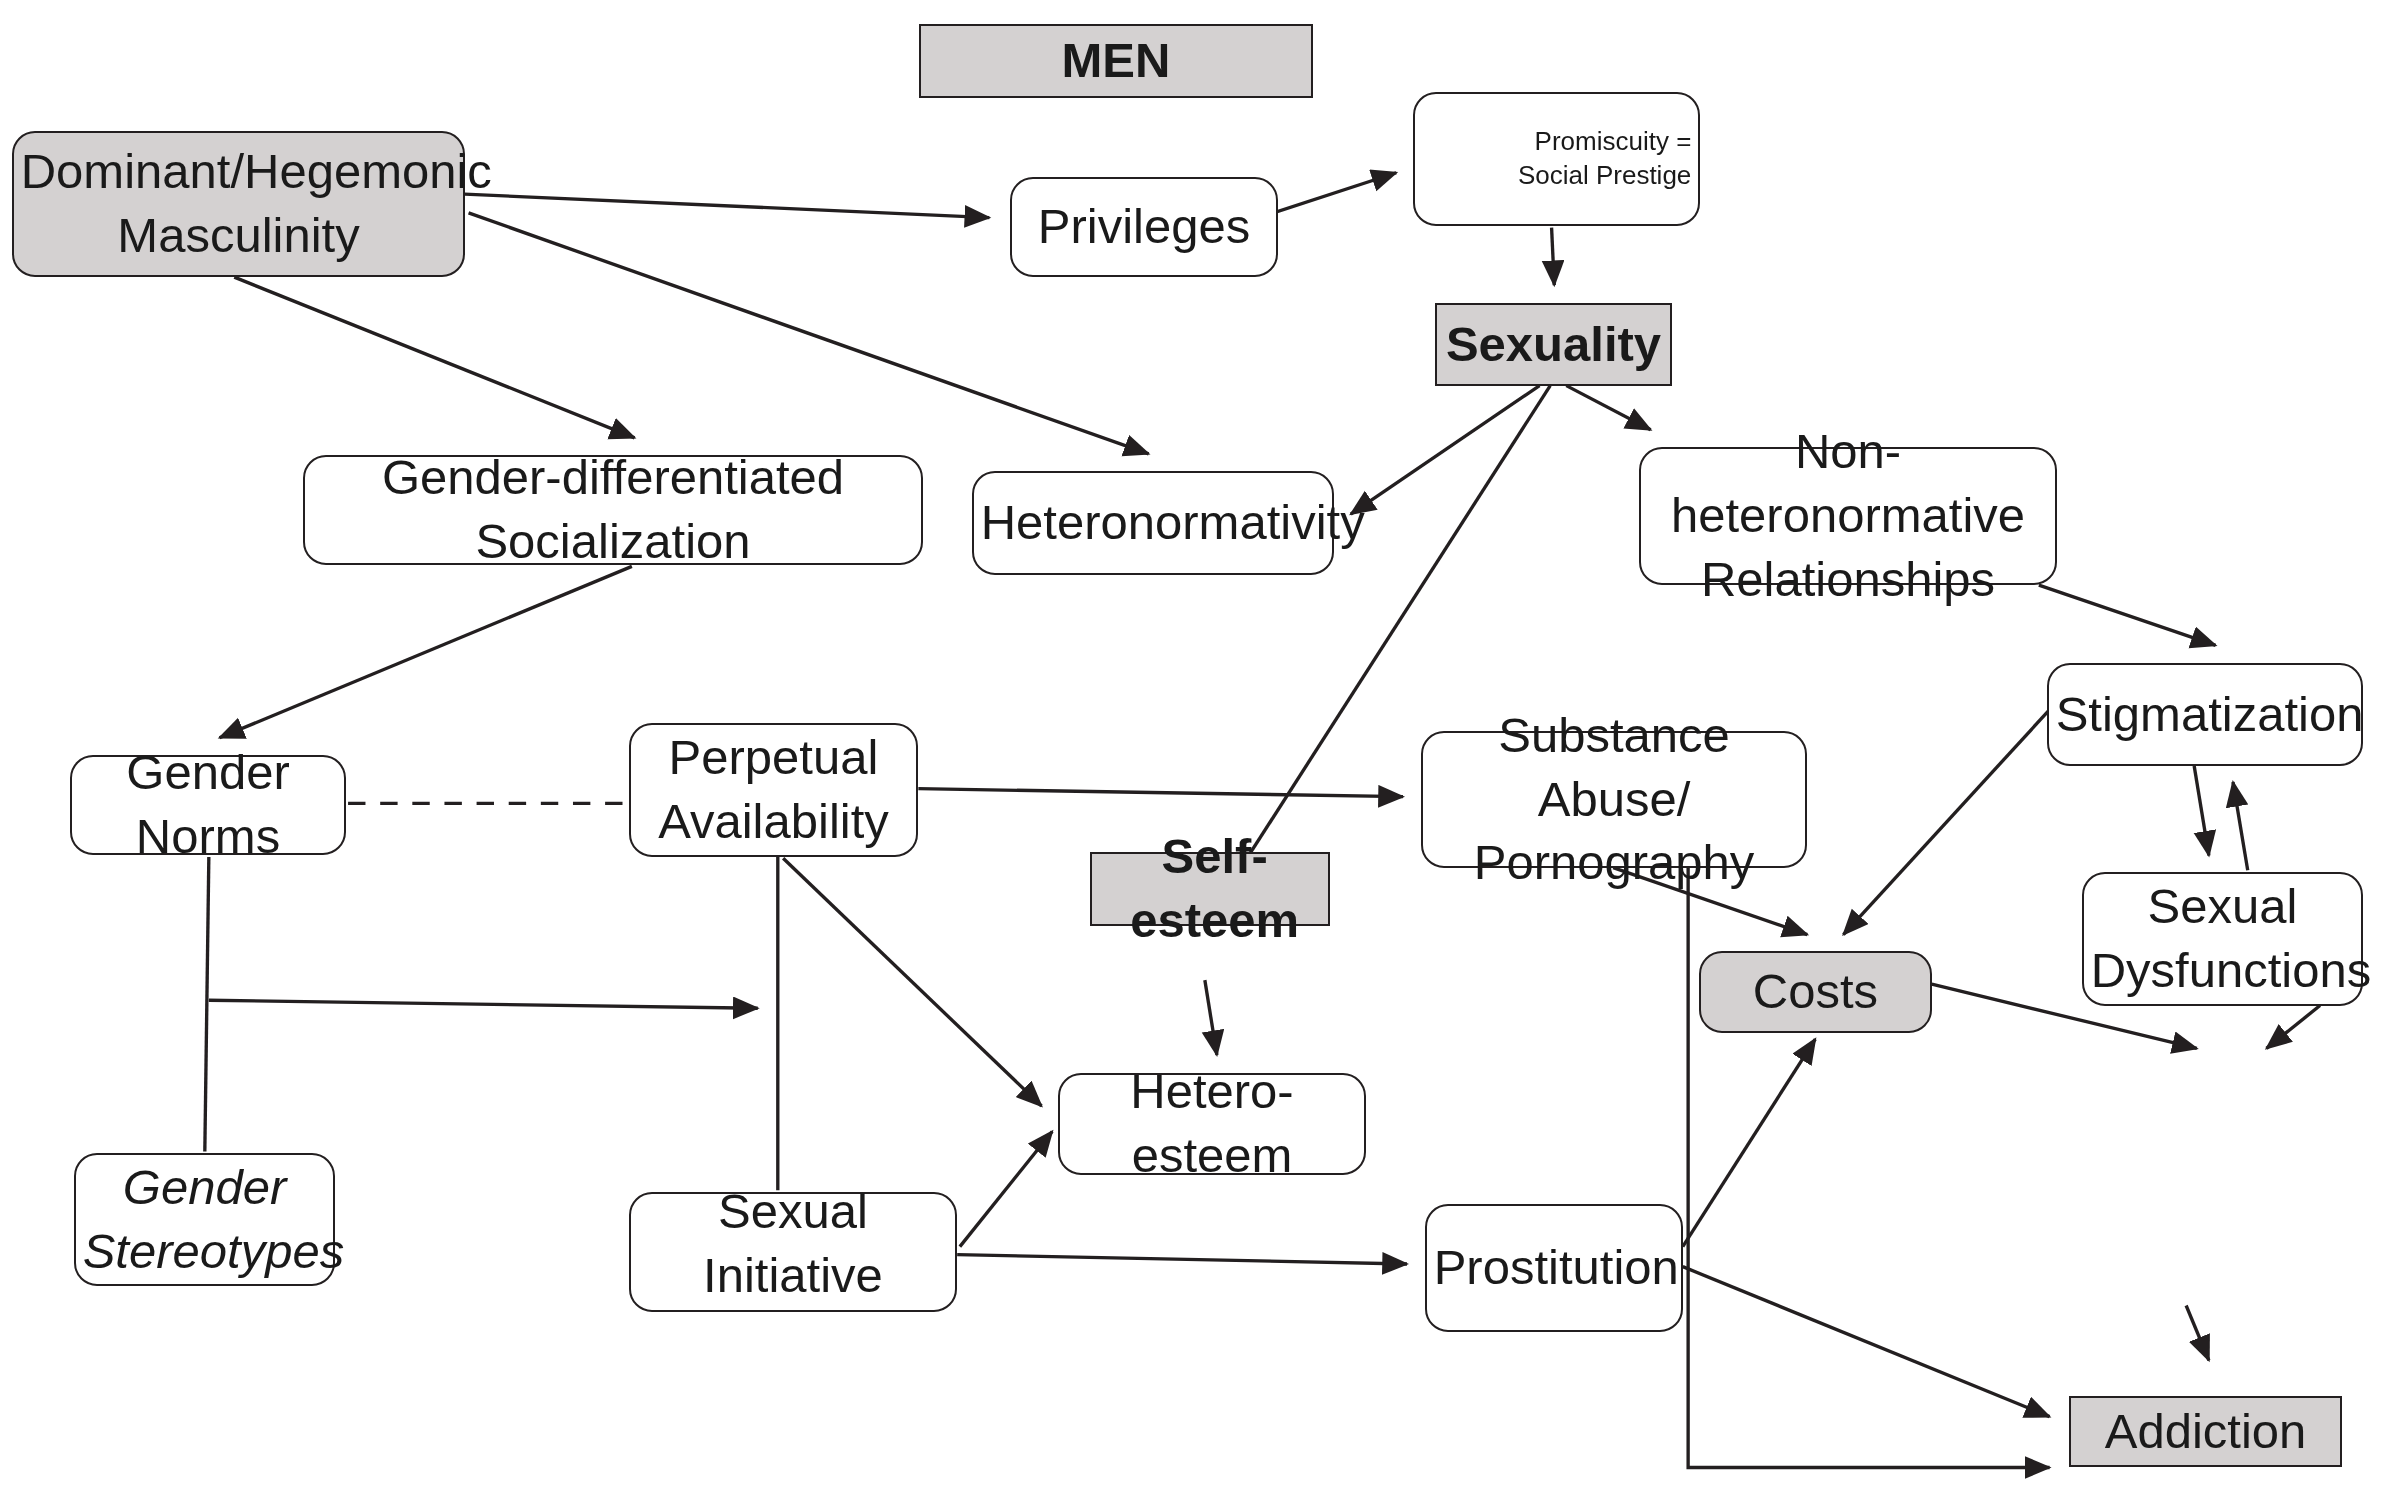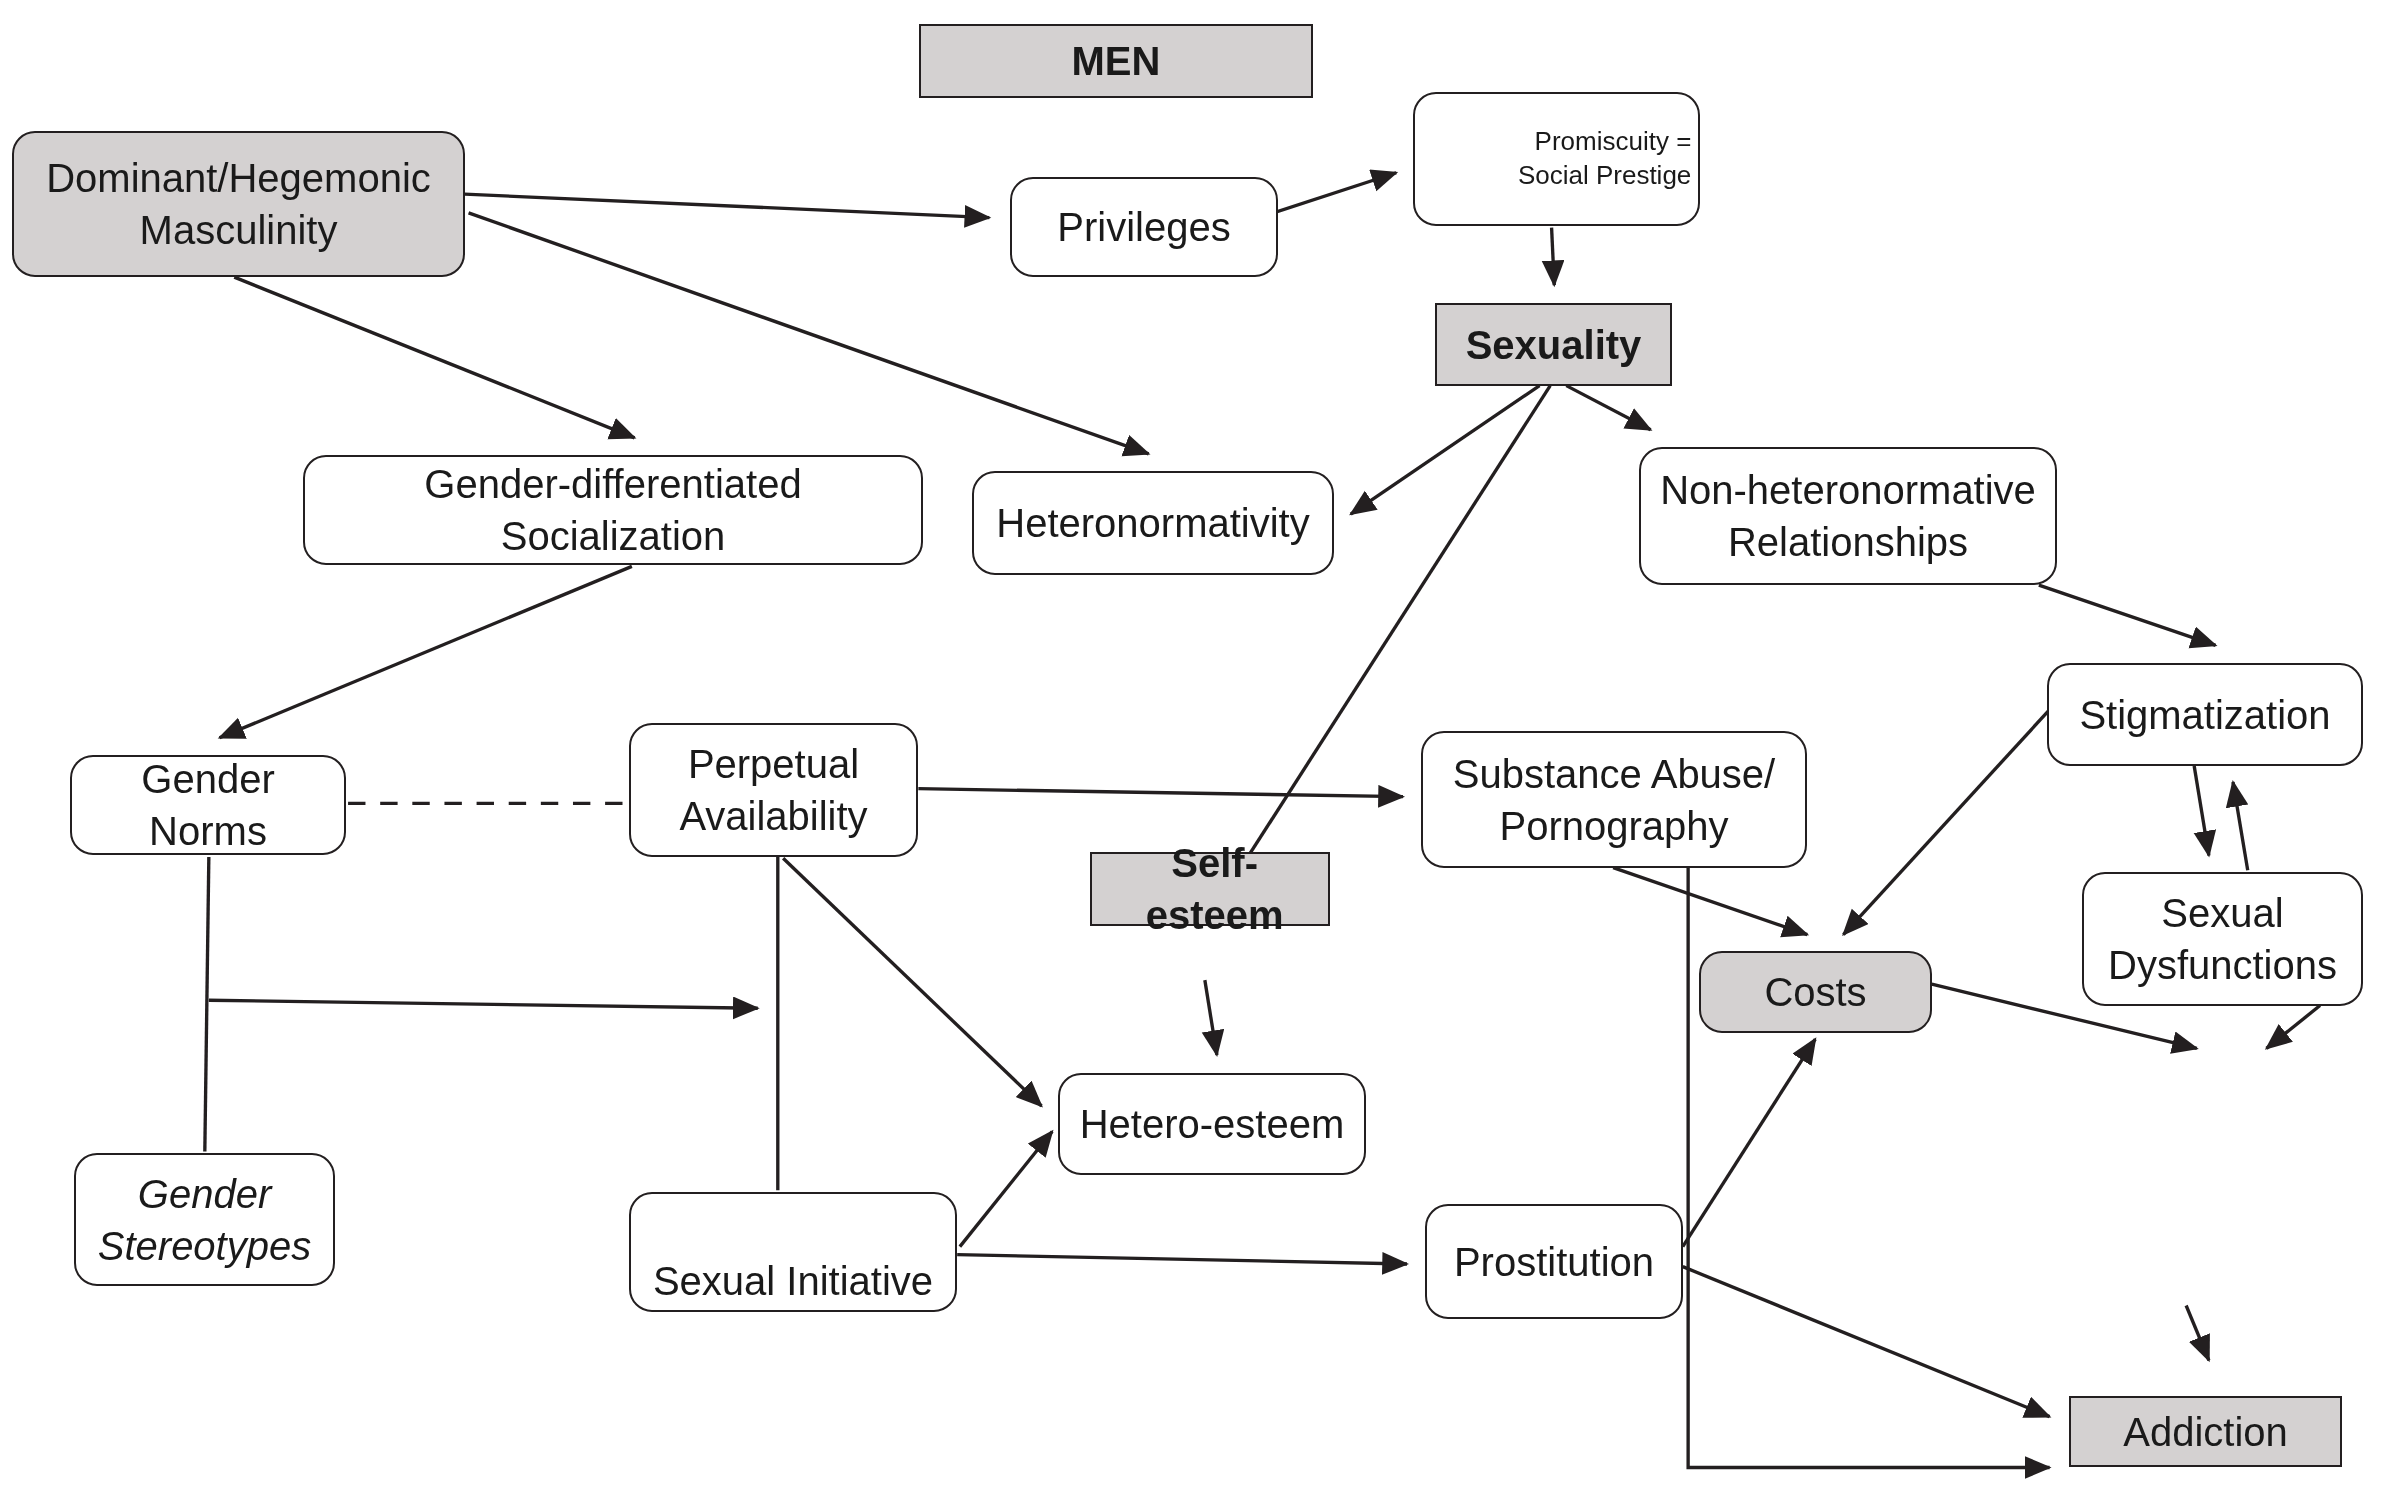--- a/index.html
+++ b/index.html
@@ -24,21 +24,21 @@
     color:#1a1a1a;
     line-height:1.30;
     padding:2.7px 6.7px;
     z-index:5;
   }
   .node.round{border-radius:23px;}
   .node.sq{border-radius:0;}
   .node.shaded{background:#d4d1d1;}
   .node .lbl{display:block;width:100%;}
   .f52{font-size:26px;text-align:right;}
-  .f54{font-size:40px;}
+  .f54{font-size:49px;}
   .bold{font-weight:bold;}
 </style>
 </head>
 <body>
 
 <div id="stage">
 
   <svg id="edges" viewBox="0 0 3587 2248" preserveAspectRatio="none">
     <defs>
       <marker id="ah" markerWidth="9" markerHeight="9" refX="7.4" refY="3.4" orient="auto" markerUnits="strokeWidth">
@@ -173,21 +173,21 @@
   </div>
 
   <div class="node round" style="left:74px;top:1153px;width:261px;height:133px;font-style:italic;">
     <span class="lbl f54">Gender<br>Stereotypes</span>
   </div>
 
   <div class="node round" style="left:629px;top:1192px;width:328px;height:120px;align-items:flex-end;">
     <span class="lbl f54">Sexual Initiative</span>
   </div>
 
-  <div class="node round" style="left:1425px;top:1204px;width:258px;height:115px;">
+  <div class="node round" style="left:1425px;top:1204px;width:258px;height:128px;">
     <span class="lbl f54">Prostitution</span>
   </div>
 
   <div class="node sq shaded" style="left:2069px;top:1378px;width:273px;height:71px;margin-top:18px;">
     <span class="lbl f54">Addiction</span>
   </div>
 
 </div>
 
 

